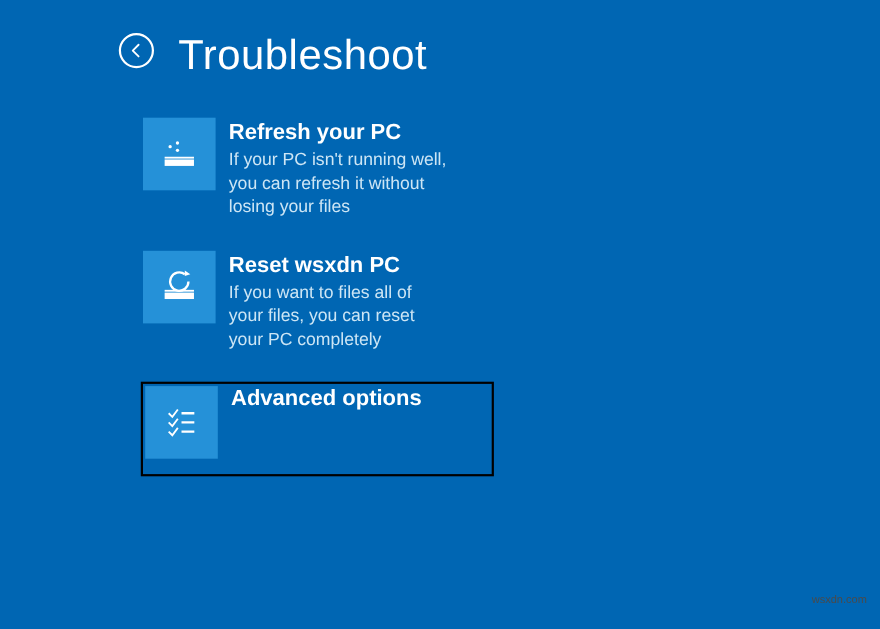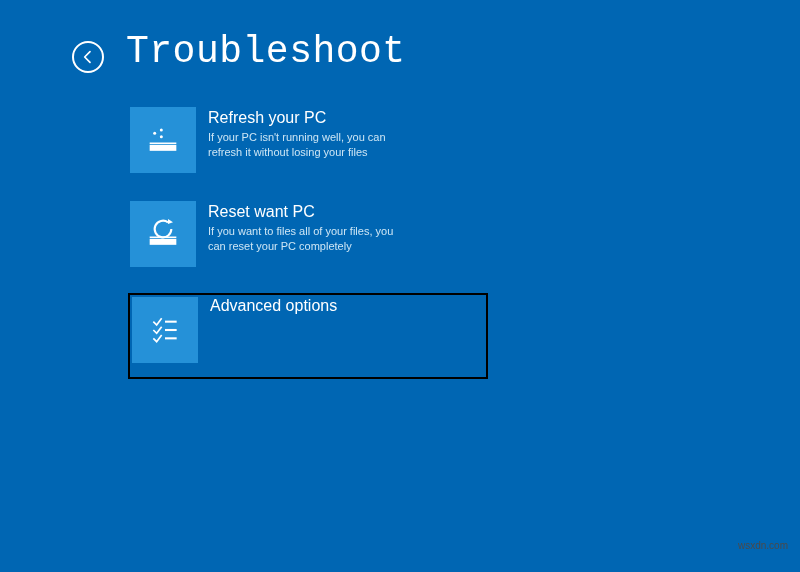--- a/index.html
+++ b/index.html
@@ -11,23 +11,22 @@
       width: 800px;
       height: 572px;
       background: #0066b3;
       font-family: "Segoe UI", Arial, sans-serif;
       color: #ffffff;
       overflow: hidden;
       position: relative;
     }
     .header {
       display: flex;
-      align-items: flex-end;
-      padding: 30px 0 0 72px;
-      font-family: Liberation Mono, monospace;
+      align-items: flex-start;
+      padding: 30px 0 0 108px;
     }
     .back-btn {
       width: 32px;
       height: 32px;
       border: 2px solid #ffffff;
       border-radius: 50%;
       display: flex;
       align-items: center;
       justify-content: center;
       margin-right: 22px;
@@ -49,21 +48,21 @@
       display: flex;
       align-items: flex-start;
       margin-bottom: 24px;
       cursor: pointer;
       width: 310px;
       padding: 2px;
     }
     .option.highlighted {
       border: 2px solid #000000;
       padding: 0;
-      width: 360px;
+      width: 321px;
       padding-bottom: 14px;
     }
     .tile {
       width: 66px;
       height: 66px;
       background: #2591d8;
       display: flex;
       align-items: center;
       justify-content: center;
       flex-shrink: 0;
@@ -74,26 +73,26 @@
       margin-top: 2px;
     }
     .tile svg {
       width: 40px;
       height: 40px;
     }
     .option-text {
       padding-top: 2px;
     }
     .option-title {
-      font-size: 16px;
-      font-weight: 400;
+      font-size: 20px;
+      font-weight: 700;
       margin-bottom: 3px;
     }
     .option-desc {
-      font-size: 11px;
+      font-size: 16px;
       line-height: 1.35;
       color: #cde6f5;
       max-width: 200px;
     }
     .watermark {
       position: absolute;
       bottom: 21px;
       right: 12px;
       font-size: 10px;
       color: #4a4a4a;
@@ -133,21 +132,21 @@
   <div class="option">
     <div class="tile">
       <svg viewBox="0 0 48 48">
         <path d="M 30 10 A 10 10 0 1 0 34 18" stroke="#ffffff" stroke-width="2.5" fill="none"></path>
         <path d="M 30 6 L 30 12 L 36 10 Z" fill="#ffffff"></path>
         <rect x="8" y="30" width="32" height="7" fill="#ffffff"></rect>
         <rect x="8" y="27" width="32" height="2" fill="#ffffff"></rect>
       </svg>
     </div>
     <div class="option-text">
-      <div class="option-title">Reset want PC</div>
+      <div class="option-title">Reset wsxdn PC</div>
       <div class="option-desc">If you want to files all of your files, you can reset your PC completely</div>
     </div>
   </div>
 
   <div class="option highlighted">
     <div class="tile">
       <svg viewBox="0 0 48 48">
         <path d="M10 14 L14 18 L20 10" stroke="#ffffff" stroke-width="2" fill="none"></path>
         <line x1="24" y1="14" x2="38" y2="14" stroke="#ffffff" stroke-width="2.5"></line>
         <path d="M10 24 L14 28 L20 20" stroke="#ffffff" stroke-width="2" fill="none"></path>

